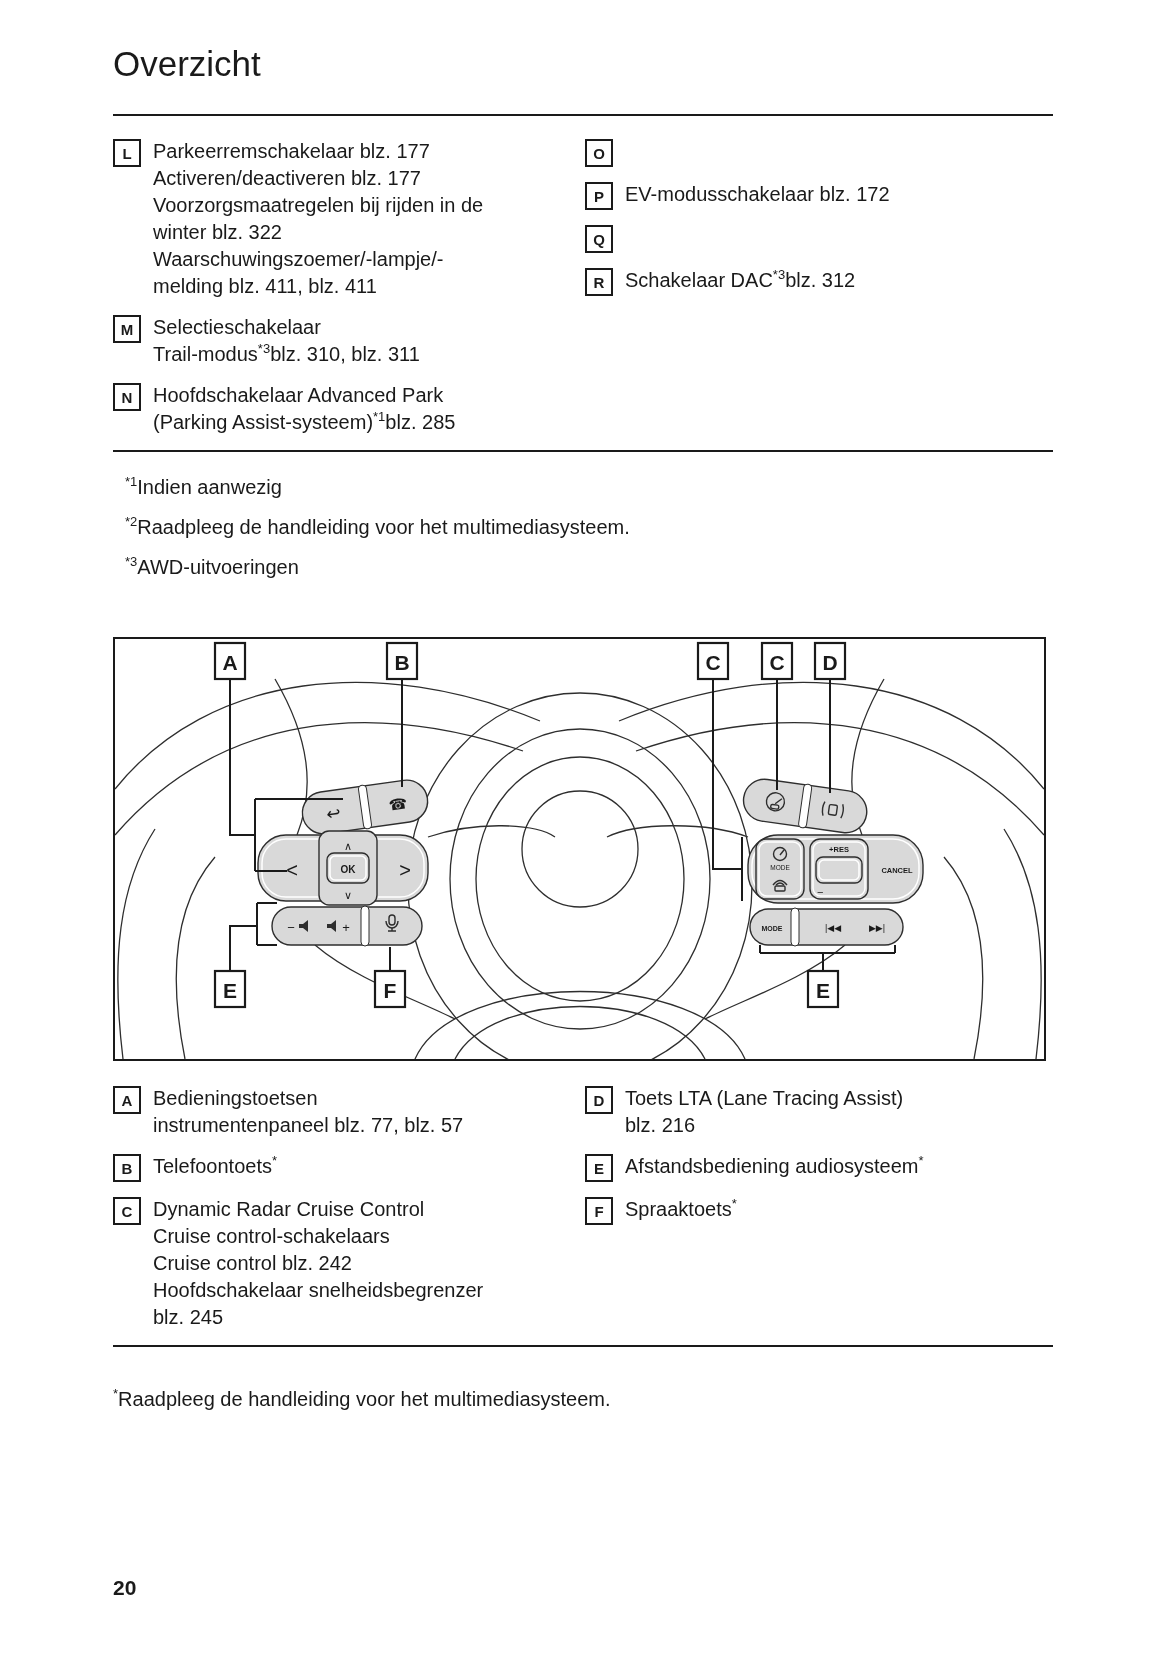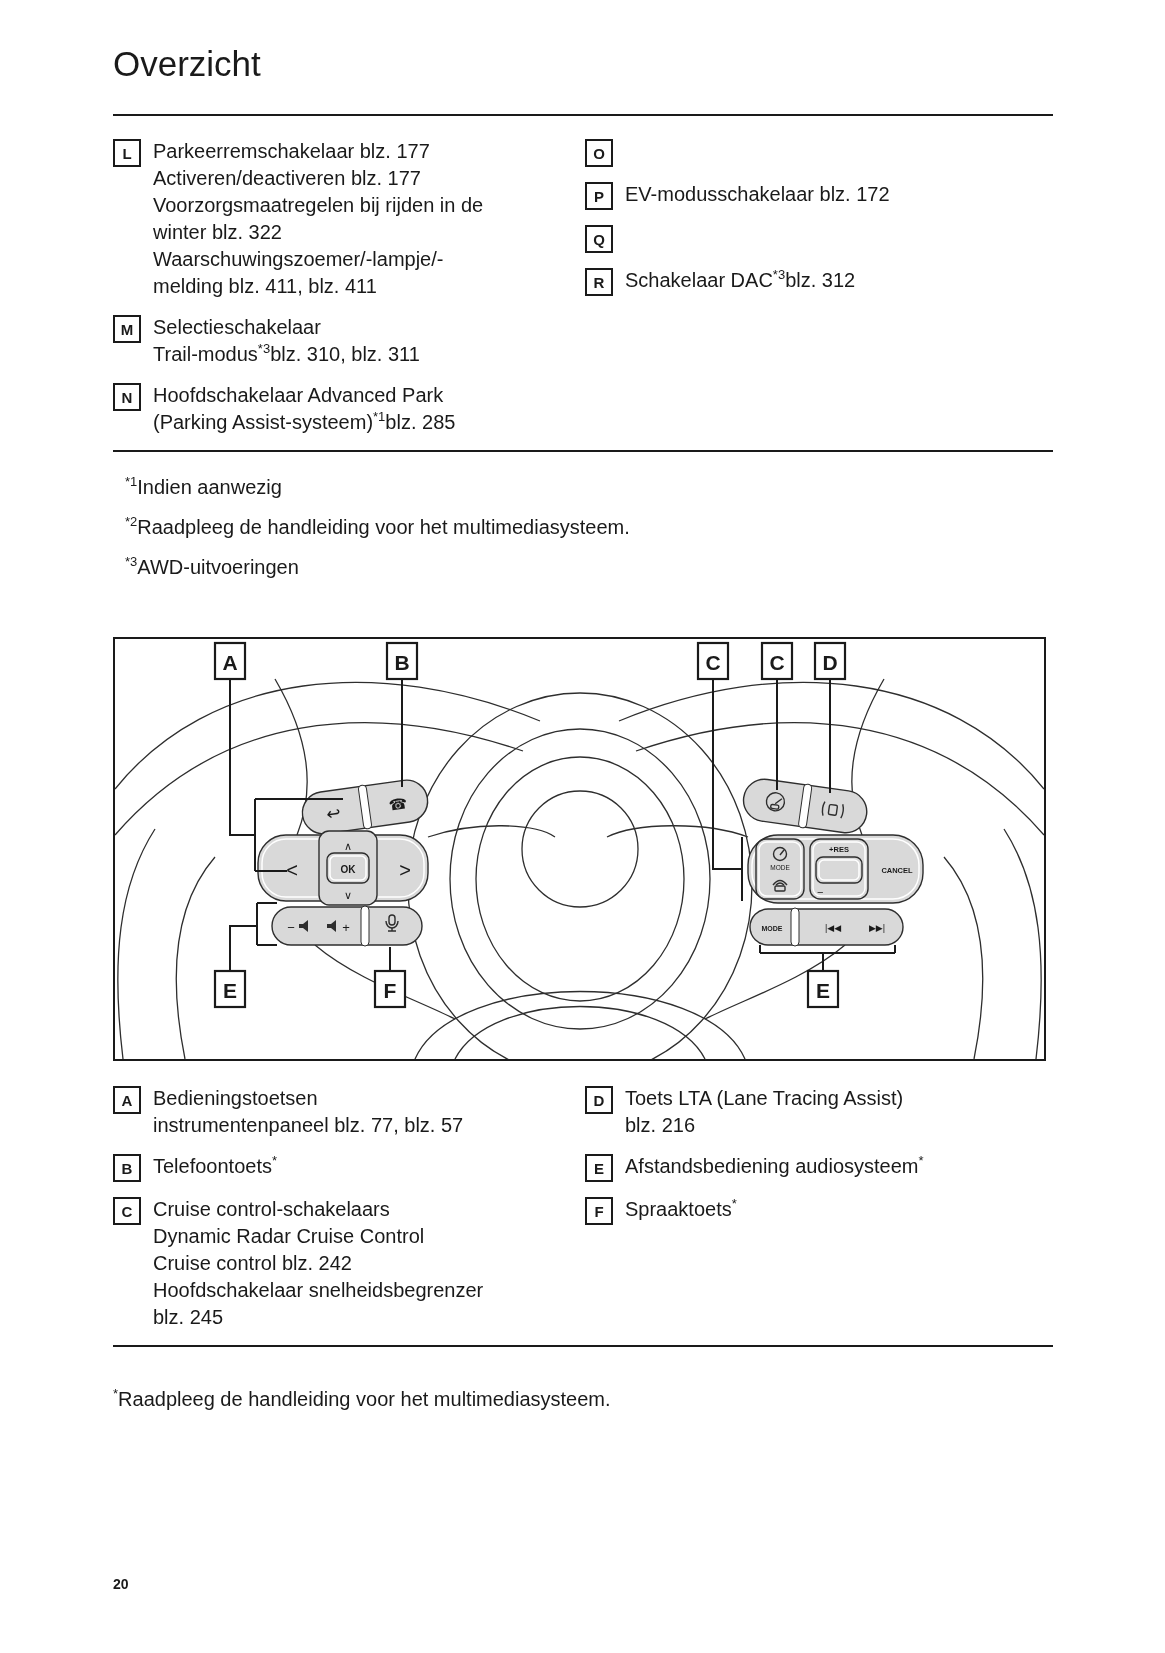--- a/index.html
+++ b/index.html
@@ -23,21 +23,21 @@
     margin-right:12px;margin-top:1px;background:#fff;
   }
   .entry-lines{font-size:20px;line-height:27px;}
   .tline{display:block;}
   sup.sp{font-size:13px;line-height:0;vertical-align:super;}
   .footnotes{margin-top:24px;font-size:20px;margin-left:12px;}
   .footnotes .tline{margin-bottom:17px;}
   .diagram-box{margin-top:58px;width:929px;height:420px;border:2px solid #1a1a1a;}
   .legend2{margin-top:24px;}
   .footnote-bottom{margin-top:41px;font-size:20px;}
-  .pagenum{position:absolute;left:113px;top:1576px;font-size:14px;font-weight:700;}
+  .pagenum{position:absolute;left:113px;top:1576px;font-size:21px;font-weight:700;}
   svg text{font-family:"Liberation Sans","DejaVu Sans",sans-serif;fill:#1a1a1a;}
   svg .lbl{font-weight:700;font-size:21px;text-anchor:middle;}
   svg .art{fill:none;stroke:#2e2e2e;stroke-width:1.3;}
   svg .btn{fill:#d9d9d9;stroke:#2e2e2e;stroke-width:1.4;}
   svg .key{fill:none;stroke:#ffffff;stroke-width:1.5;}
   svg .ldr{fill:none;stroke:#1a1a1a;stroke-width:2;}
   svg .ic{fill:none;stroke:#2e2e2e;stroke-width:1.4;}
   svg .icf{fill:#2e2e2e;stroke:none;}
   svg .lblbox{fill:#ffffff;stroke:#1a1a1a;stroke-width:2.2;}
   svg .sm{text-anchor:middle;}
@@ -279,22 +279,22 @@
         </div>
         <div class="entry">
           <span class="keybox">B</span>
           <div class="entry-lines">
             <div class="tline"><span>Telefoontoets</span><sup class="sp">*</sup></div>
           </div>
         </div>
         <div class="entry">
           <span class="keybox">C</span>
           <div class="entry-lines">
+            <div class="tline"><span>Dynamic Radar Cruise Control</span></div>
             <div class="tline"><span>Cruise control-schakelaars</span></div>
-            <div class="tline"><span>Dynamic Radar Cruise Control</span></div>
             <div class="tline"><span>Cruise control blz. 242</span></div>
             <div class="tline"><span>Hoofdschakelaar snelheidsbegrenzer</span></div>
             <div class="tline"><span>blz. 245</span></div>
           </div>
         </div>
       </div>
     <div class="col-right" id="bottom-legend-right">
         <div class="entry">
           <span class="keybox">D</span>
           <div class="entry-lines">

